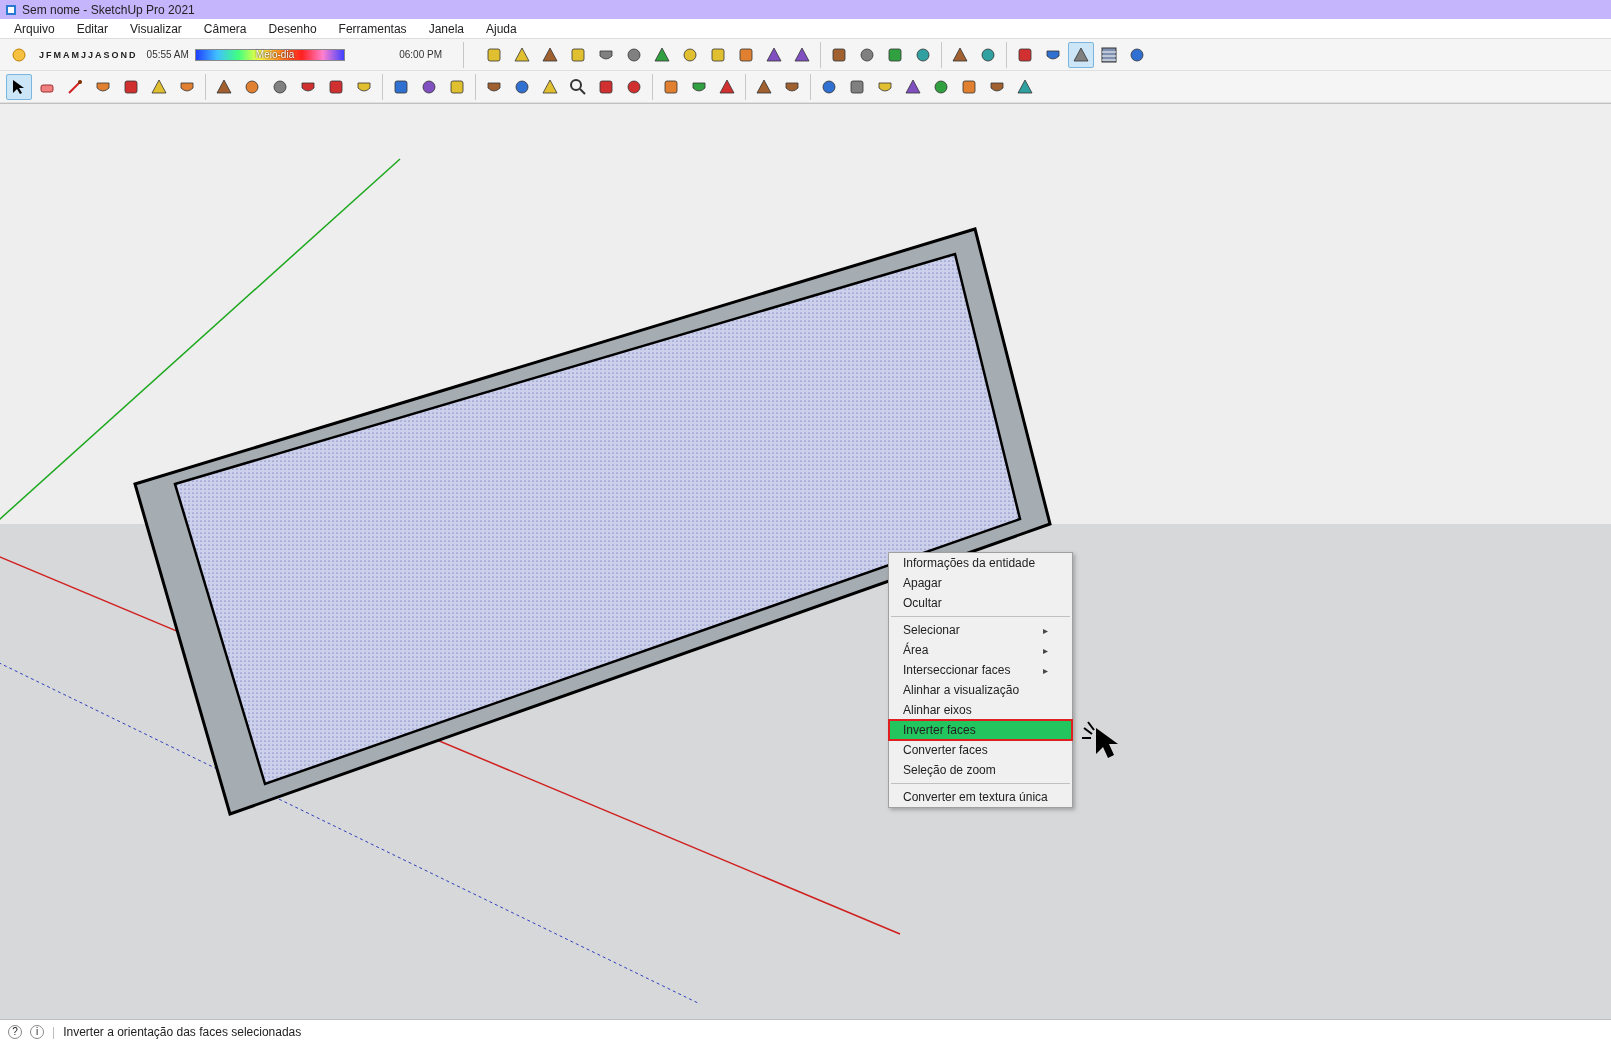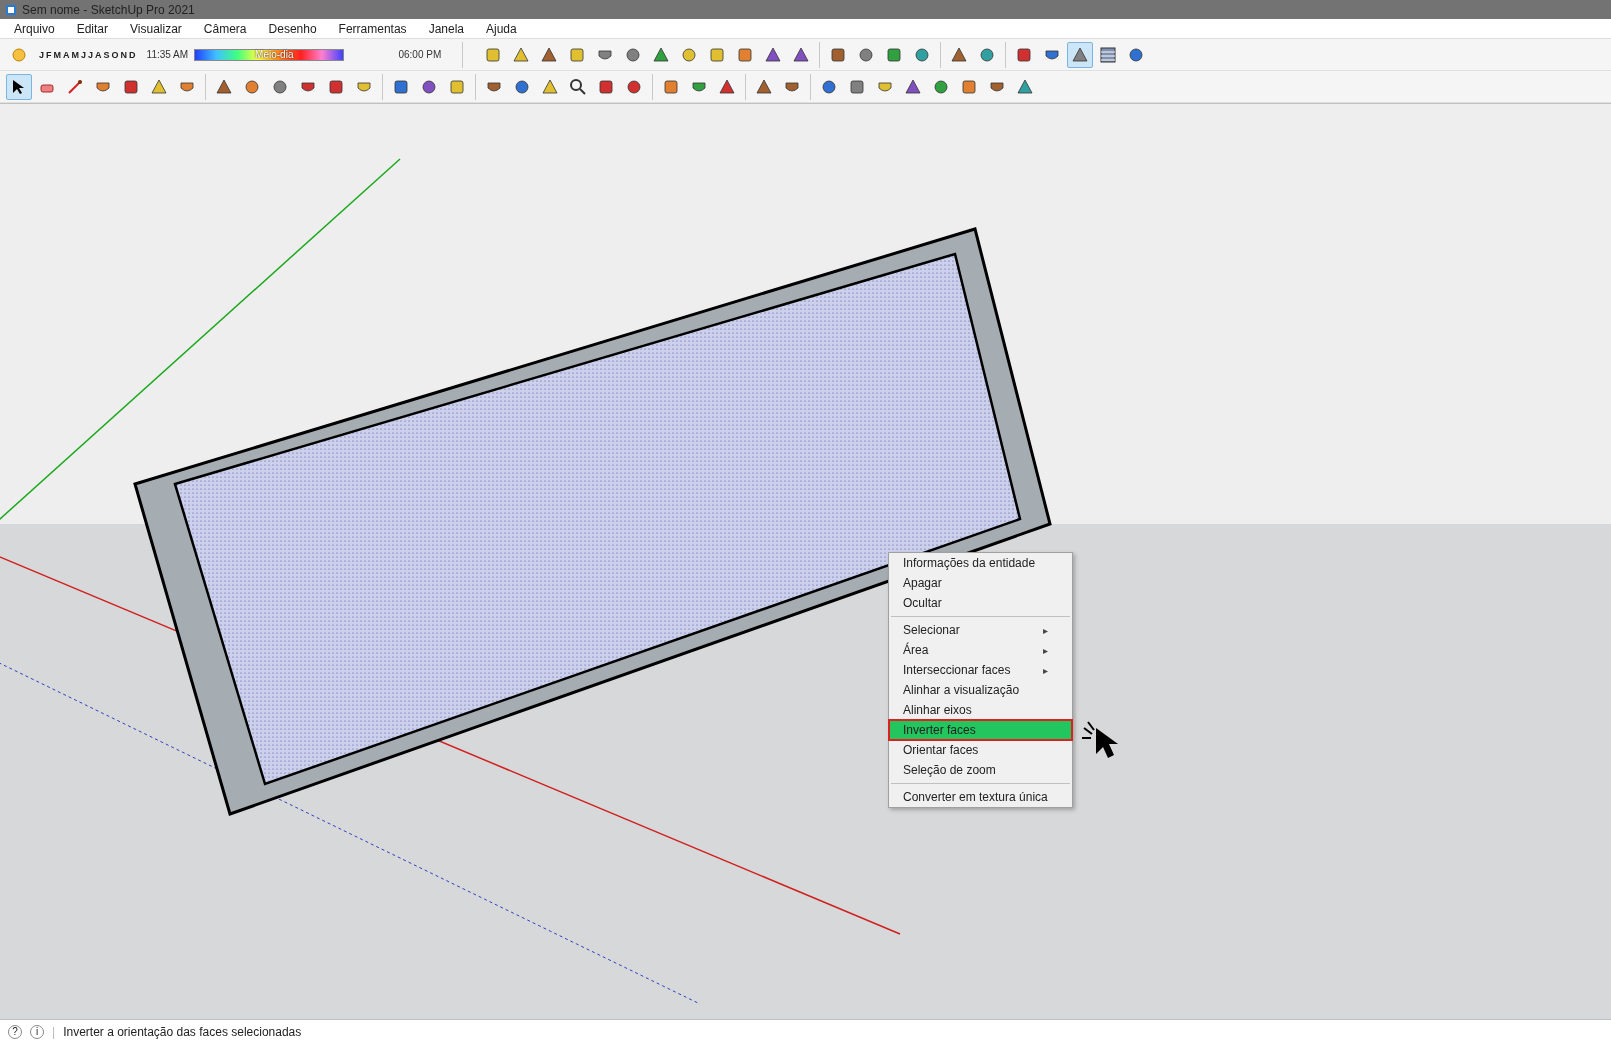--- a/index.html
+++ b/index.html
@@ -1,17 +1,17 @@
 <!DOCTYPE html>
 <html><head>
 <meta charset="utf-8">
 <style>
   * { margin: 0; padding: 0; box-sizing: border-box; font-family: "Segoe UI", Tahoma, sans-serif; }
   body { background: #fff; width: 1611px; height: 1043px; overflow: hidden; position: relative; font-size: 12px; color: #222; }
-  .titlebar { height: 19px; display: flex; align-items: center; padding-left: 4px; background: #737373; }
+  .titlebar { height: 19px; display: flex; align-items: center; padding-left: 4px; background: #c4b5fd; }
   .titlebar .icon { width: 14px; height: 14px; margin-right: 4px; display:flex;align-items:center;justify-content:center;}
   .menubar { height: 20px; display: flex; align-items: center; padding-left: 6px; gap: 6px; background:#fff; border-bottom:1px solid #ddd;}
   .menubar span { padding: 2px 8px; cursor: default; }
   .toolbars { background: #f5f5f5; border-bottom: 1px solid #c0c0c0; }
   .tb-row { display: flex; align-items: center; height: 32px; padding: 0 2px; gap:10px; border-bottom:1px solid #e0e0e0;}
   .tb-group { display: flex; align-items: center; gap: 2px; padding: 0 4px; }
   .tb-sep { width:1px; height:26px; background:#c8c8c8; margin:0 3px;}
   .tb-btn { width: 26px; height: 26px; display: flex; align-items: center; justify-content: center; border:1px solid transparent; border-radius:2px;}
   .tb-btn.active { background:#cde6f7; border-color:#7ab5e0;}
   .tb-wide { width:auto; padding:0 4px; font-size:10px; color:#333;}
@@ -56,21 +56,21 @@
   <div class="tb-row">
     <div class="tb-group">
       <div class="tb-btn">
           <svg width="18" height="18">
             <circle cx="9" cy="9" r="6" fill="#f6c040" stroke="#c08000"></circle>
           </svg>
         </div>
       <div class="months tb-wide">
         <span>J</span><span>F</span><span>M</span><span>A</span><span>M</span><span>J</span><span>J</span><span>A</span><span>S</span><span>O</span><span>N</span><span>D</span>
       </div>
-      <span class="tb-wide">11:35 AM</span>
+      <span class="tb-wide">05:55 AM</span>
       <div class="gradient-bar"></div>
       <span class="tb-wide" style="position:relative;left:-95px;color:#fff;text-shadow:0 0 2px #000;">Meio-dia</span>
       <span class="tb-wide">06:00 PM</span>
     </div>
     <div class="tb-sep"></div>
     <div class="tb-group" id="tb-row1-icons">
         <div class="tb-btn">
           <svg width="18" height="18" viewBox="0 0 18 18">
             <rect x="3" y="3" width="12" height="12" rx="2" fill="#e0c030" stroke="#333" stroke-width="0.8"></rect>
           </svg>
@@ -431,21 +431,21 @@
     <div class="ctx-item">
       <span>Alinhar a visualização</span>
     </div>
     <div class="ctx-item">
       <span>Alinhar eixos</span>
     </div>
     <div class="ctx-item highlighted">
       <span>Inverter faces</span>
     </div>
     <div class="ctx-item">
-      <span>Orientar faces</span>
+      <span>Converter faces</span>
     </div>
     <div class="ctx-item">
       <span>Seleção de zoom</span>
     </div>
     <div class="ctx-sep"></div>
     <div class="ctx-item">
       <span>Converter em textura única</span>
     </div>
   </div>
 

